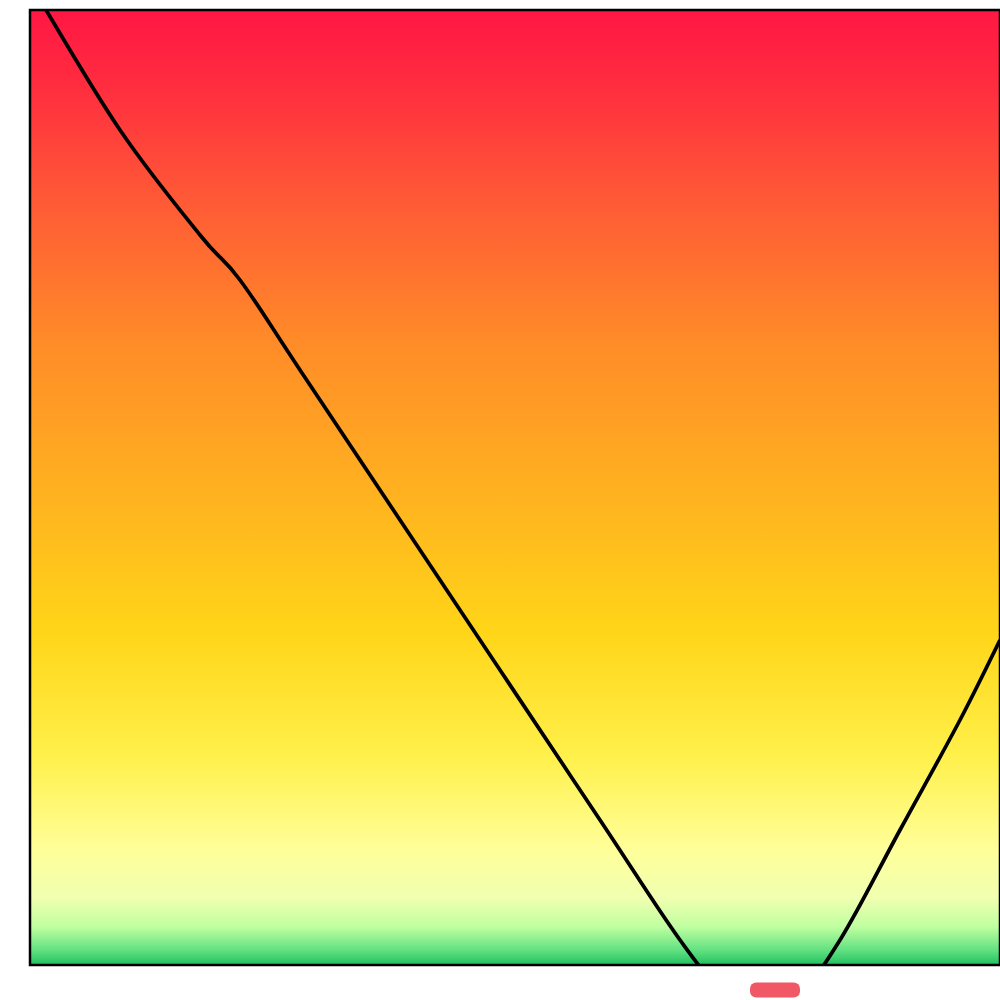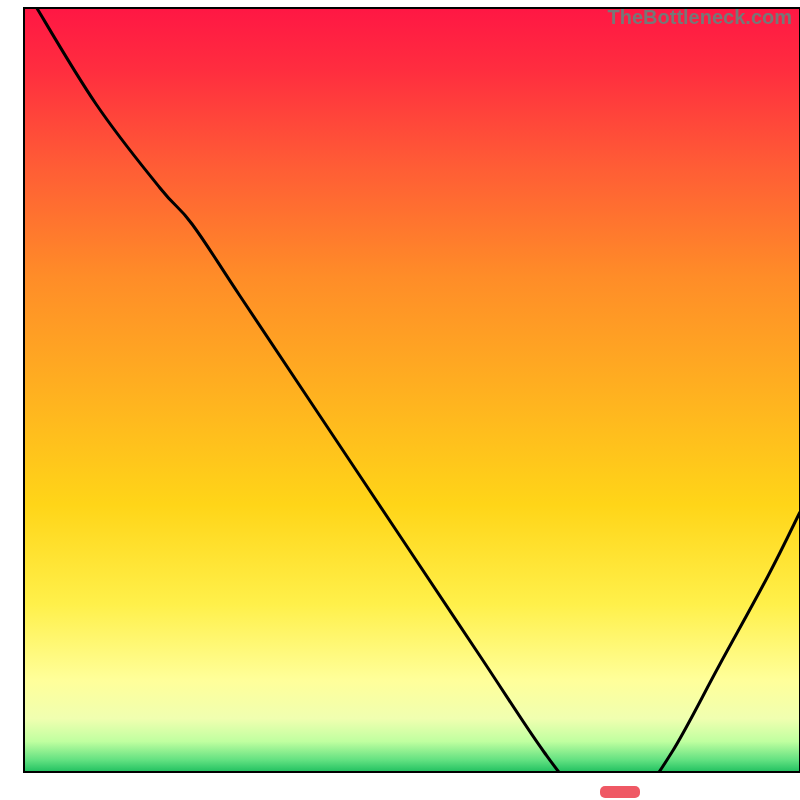--- a/index.html
+++ b/index.html
@@ -26,21 +26,20 @@
     z-index: 10;
   }
   svg {
     display: block;
   }
 </style>
 </head>
 <body>
 
 <div class="chart-container">
-  <div class="watermark">TheBottleneck.com</div>
   <svg id="chart-svg" width="800" height="800" viewBox="0 0 800 800">
     <defs>
       <linearGradient id="bg-grad" x1="0" y1="0" x2="0" y2="1">
           <stop offset="0.00%" stop-color="#ff1744"></stop>
           <stop offset="8.00%" stop-color="#ff2d3f"></stop>
           <stop offset="20.00%" stop-color="#ff5a36"></stop>
           <stop offset="35.00%" stop-color="#ff8c28"></stop>
           <stop offset="50.00%" stop-color="#ffb020"></stop>
           <stop offset="65.00%" stop-color="#ffd518"></stop>
           <stop offset="78.00%" stop-color="#fff04a"></stop>

